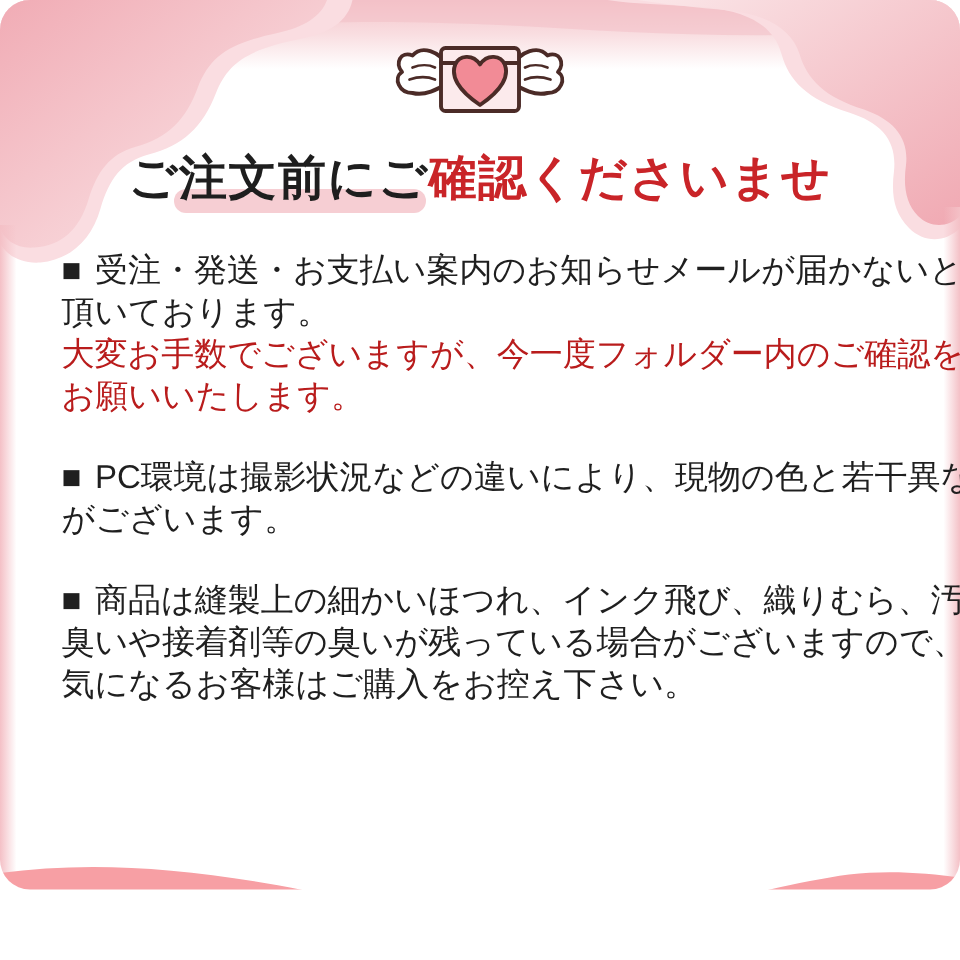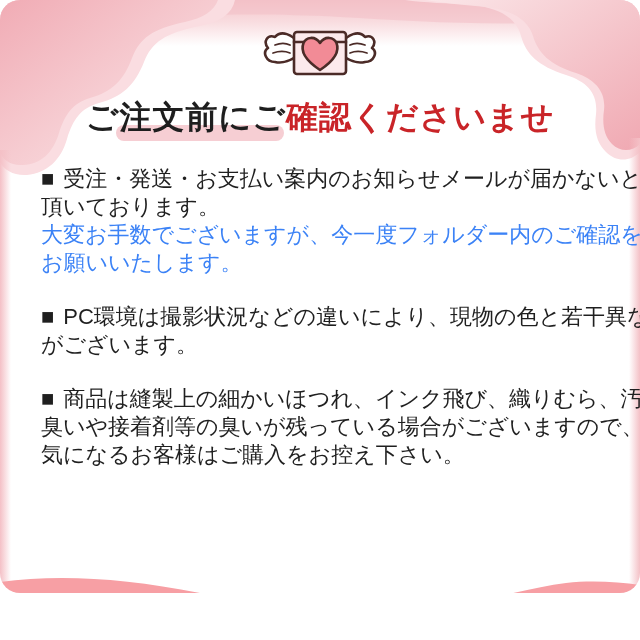--- a/index.html
+++ b/index.html
@@ -26,21 +26,21 @@
     background:#F6CED3;border-radius:9px;z-index:0;
   }
 
   .notice{
     margin-top:25px;padding:0 22px 0 41px;
     font-size:22px;line-height:28px;color:#1F1F1F;
     letter-spacing:0px;
   }
   .nblock{margin:0;white-space:nowrap;}
   .nblock.spaced{margin-top:26px;}
-  .nblock.red{color:#3b82f6;}
+  .nblock.red{color:#b91c1c;}
   .marker{display:inline-block;margin-right:9px;}
 </style>
 </head>
 <body>
 
 <div class="page">
 
   <svg class="decor-svg" viewBox="0 0 640 640" aria-hidden="true">
     <defs>
       <linearGradient id="gBand" x1="0" y1="0" x2="0" y2="1">

